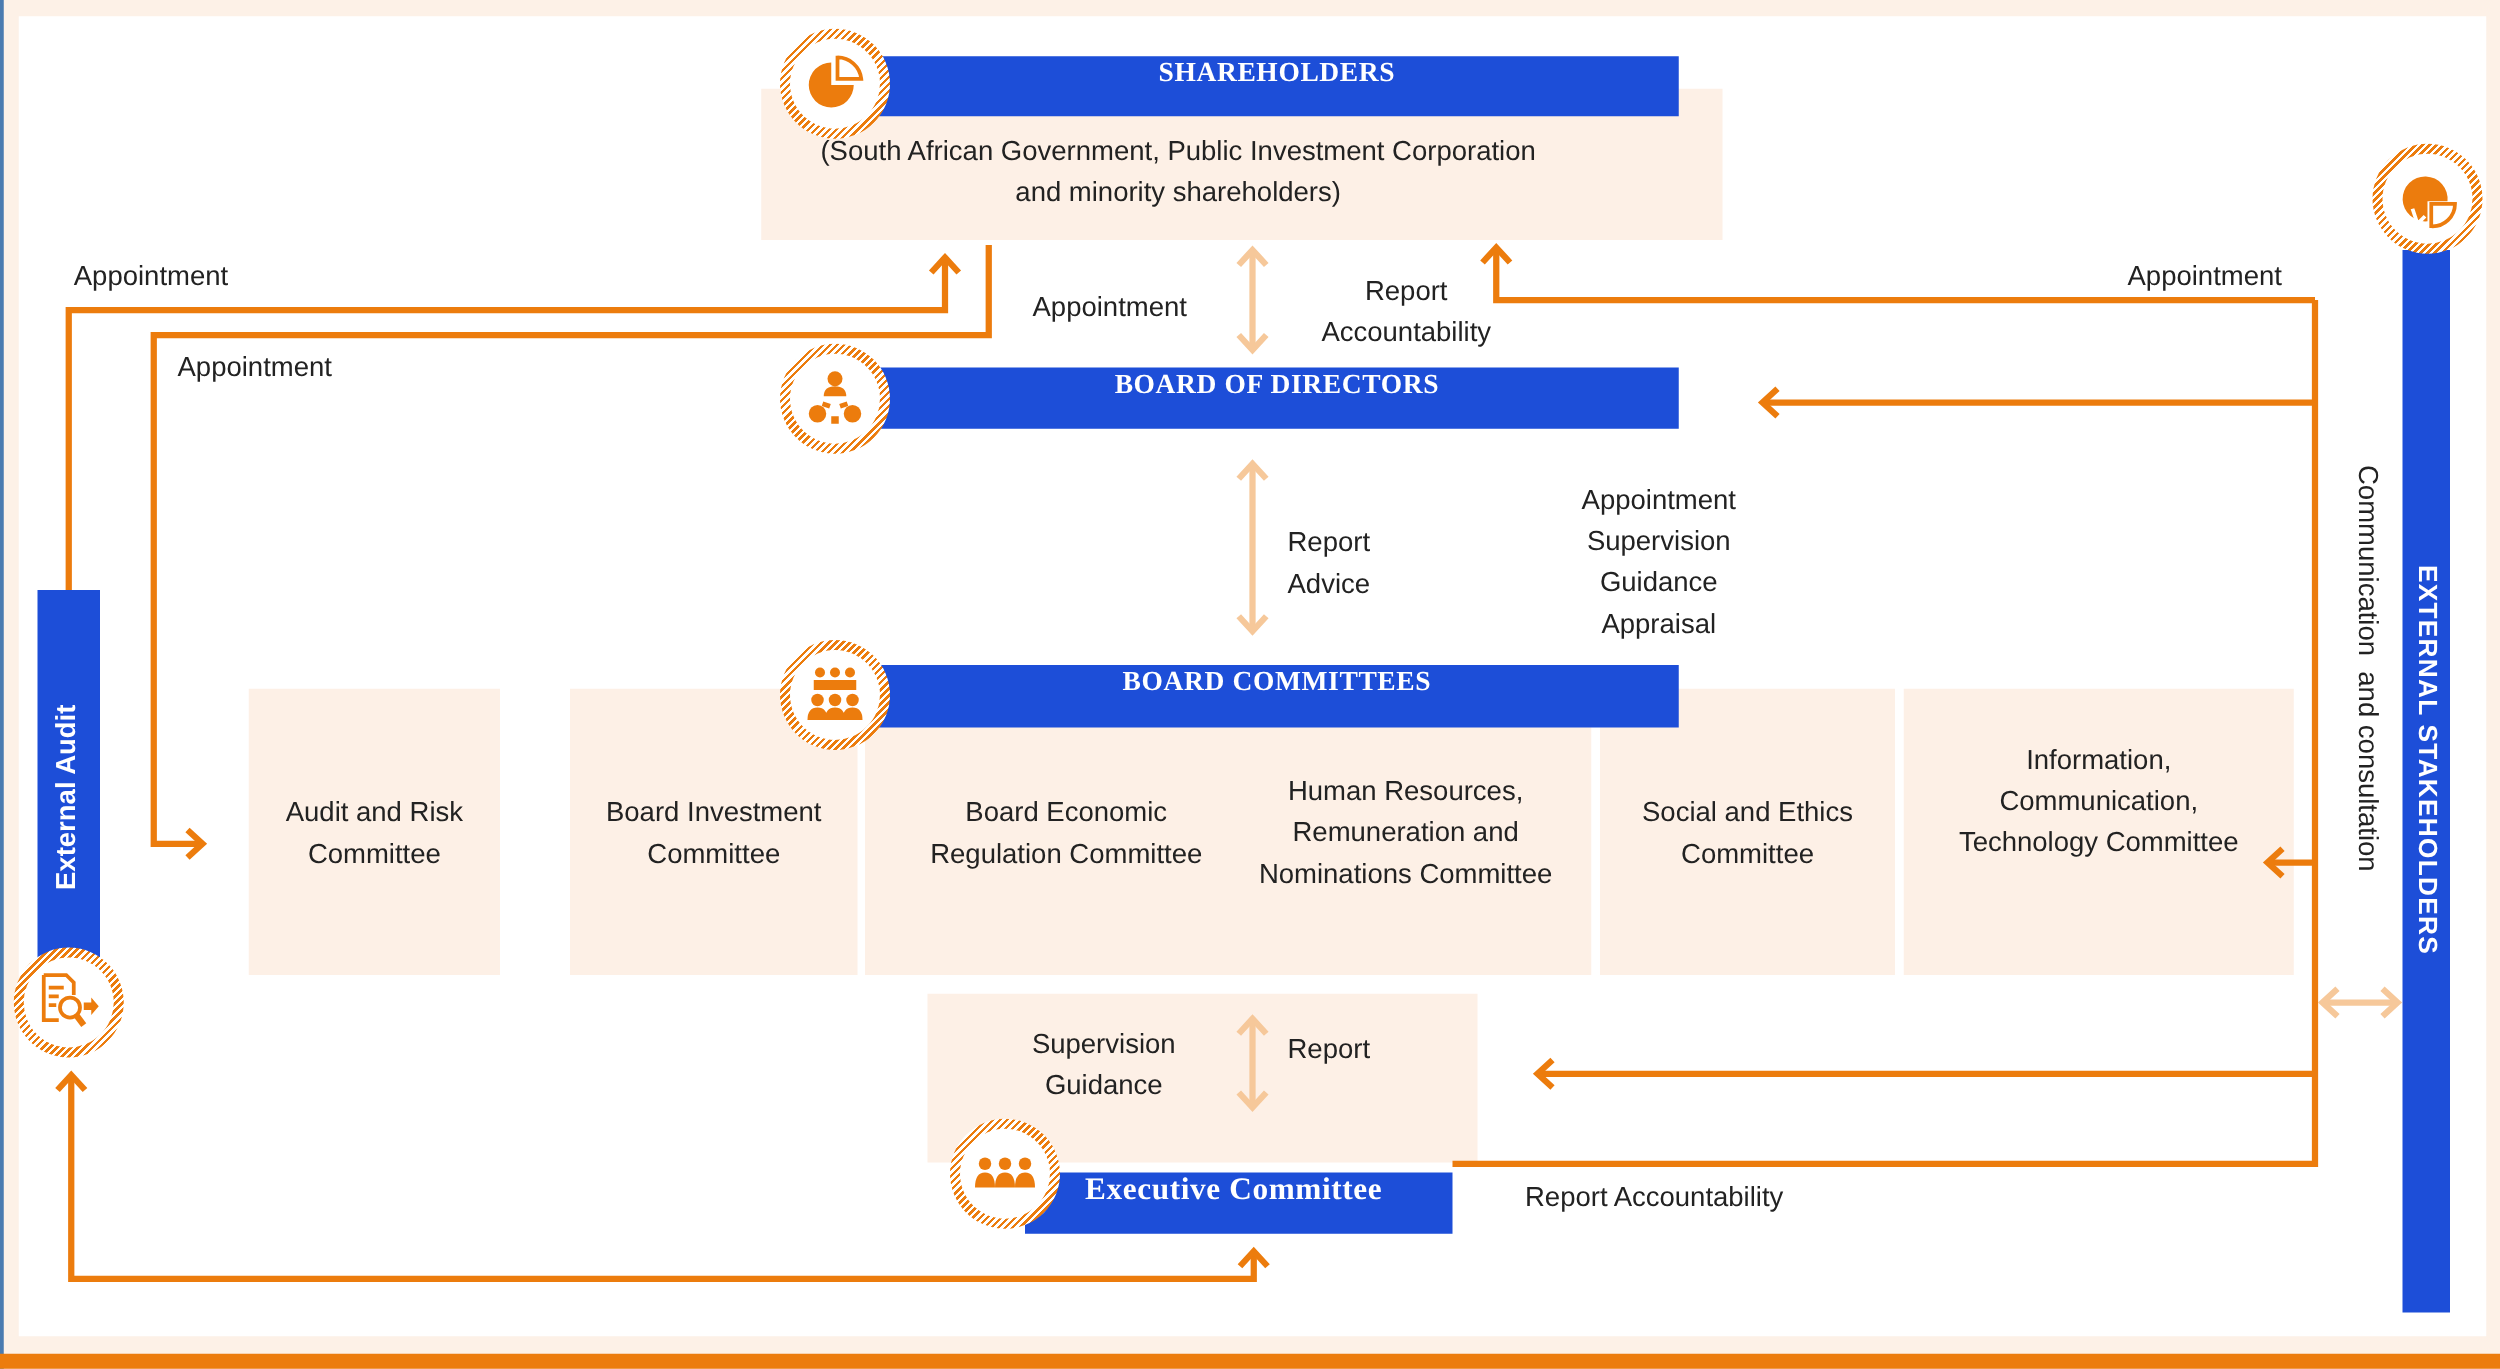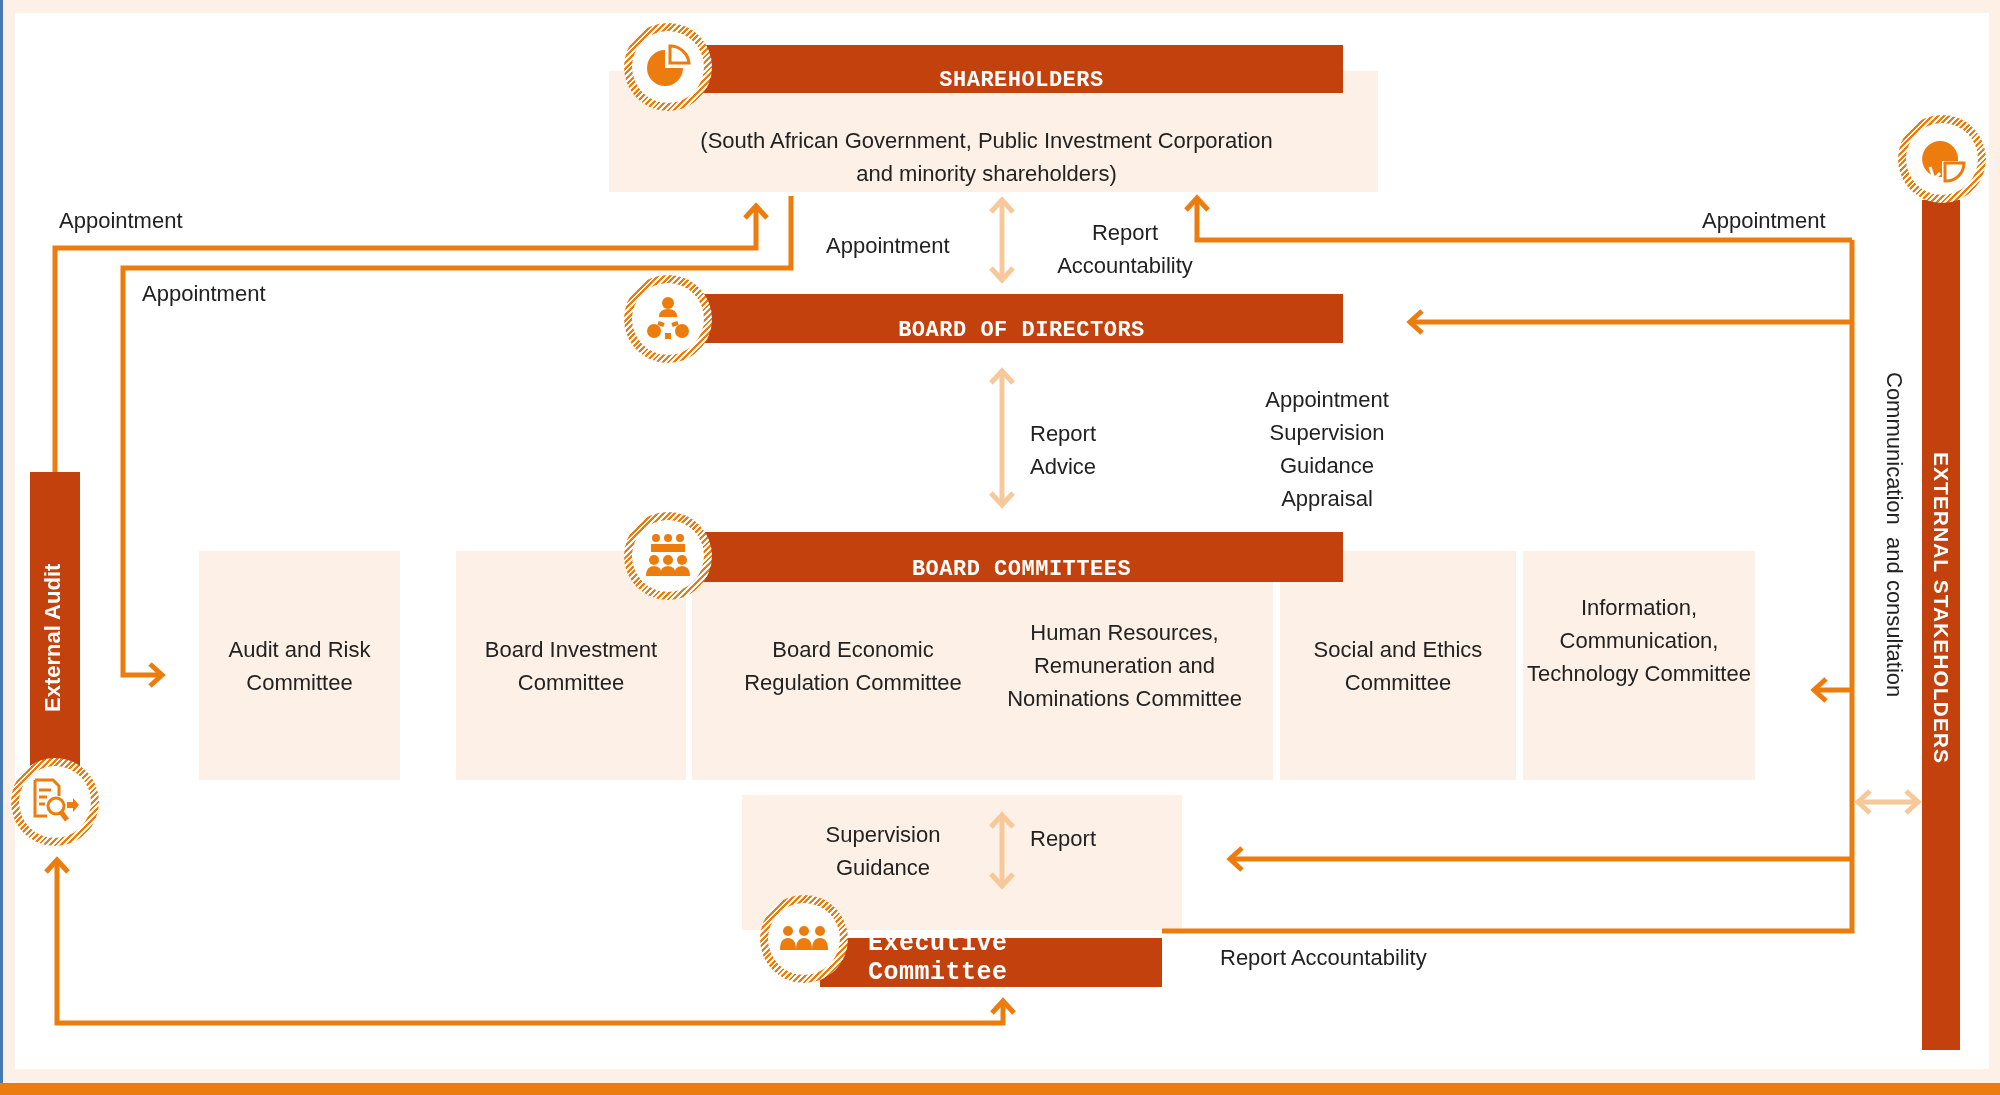--- a/index.html
+++ b/index.html
@@ -2,21 +2,21 @@
 <html><head>
 <meta charset="utf-8">
 <style>
   html, body { margin:0; padding:0; }
   body { width:2000px; height:1095px; position:relative; overflow:hidden; background:#fdf1e7; font-family:"DejaVu Sans", sans-serif; }
   .frame-left { position:absolute; left:0; top:0; width:3px; height:1095px; background:#4a7bb0; }
   .panel { position:absolute; left:15px; top:13px; width:1974px; height:1056px; background:#ffffff; }
   .bottom-strip { position:absolute; left:0; top:1083px; width:2000px; height:12px; background:#ec7c0d; }
   svg.wires { position:absolute; left:0; top:0; width:2000px; height:1095px; }
   .cream { position:absolute; background:#fdf0e6; }
-  .bar { position:absolute; background:#c2410c; color:#fff; font-family:Liberation Mono, monospace; font-weight:bold; display:flex; align-items:flex-end; justify-content:center; letter-spacing:0.5px; }
+  .bar { position:absolute; background:#1d4ed8; color:#fff; font-family:Liberation Serif, serif; font-weight:bold; display:flex; align-items:flex-start; justify-content:center; letter-spacing:0.5px; }
   .lbl { position:absolute; color:#222; font-family:"Liberation Sans", sans-serif; font-size:22px; line-height:33px; text-align:center; white-space:nowrap; }
   .lbl-left { text-align:left; }
   .committee { position:absolute; top:551px; height:229px; background:#fdf0e6; display:flex; align-items:center; justify-content:center; text-align:center; font-family:"Liberation Sans", sans-serif; font-size:22px; line-height:33px; color:#222; }
   .badge { position:absolute; width:88px; height:88px; border-radius:50%; background:repeating-linear-gradient(135deg,#ec7c0d 0 2px,#ffffff 2px 4px); display:flex; align-items:center; justify-content:center; }
   .badge-inner { width:72px; height:72px; border-radius:50%; background:#fff; display:flex; align-items:center; justify-content:center; }
   .vtext { position:absolute; transform-origin:left top; transform:rotate(90deg); white-space:nowrap; }
 </style>
 </head>
 <body>
 
@@ -51,21 +51,21 @@
       <div>Remuneration and</div>
       <div>Nominations Committee</div>
     </div>
 </div>
 <div class="committee" style="left:1280px;width:236px;align-items:center;">
   <div>
       <div>Social and Ethics</div>
       <div>Committee</div>
     </div>
 </div>
-<div class="committee" style="left:1523px;width:232px;align-items:flex-start;padding-top:40px;height:189px;text-align:center;">
+<div class="committee" style="left:1523px;width:312px;align-items:flex-start;padding-top:40px;height:189px;text-align:center;">
   <div>
       <div>Information,</div>
       <div>Communication,</div>
       <div>Technology Committee</div>
     </div>
 </div>
 
 <svg class="wires" viewBox="0 0 2000 1095">
   <g fill="none" stroke="#ec7c0d" stroke-width="5" stroke-linejoin="miter">
 
@@ -110,21 +110,21 @@
 
     <line x1="1860" y1="802" x2="1916" y2="802"></line>
     <polyline points="1870,791 1858,802 1870,813"></polyline>
     <polyline points="1906,791 1918,802 1906,813"></polyline>
   </g>
 </svg>
 
 <div class="bar" style="left:700px;top:45px;width:643px;height:48px;font-size:22px;">
   <span>SHAREHOLDERS</span>
 </div>
-<div class="lbl" style="left:609px;top:124px;width:667px;padding-left:44px;">
+<div class="lbl" style="left:609px;top:104px;width:667px;">
   <div>(South African Government, Public Investment Corporation</div>
   <div>and minority shareholders)</div>
 </div>
 <div class="badge" style="left:624px;top:23px;">
   <div class="badge-inner">
     <svg width="50" height="50" viewBox="0 0 50 50">
       <path d="M22 8 A18 18 0 1 0 40 26 L22 26 Z" fill="#ec7c0d"></path>
       <path d="M27 4 A19 19 0 0 1 46 21 L27 21 Z" fill="none" stroke="#ec7c0d" stroke-width="3"></path>
     </svg>
   </div>

